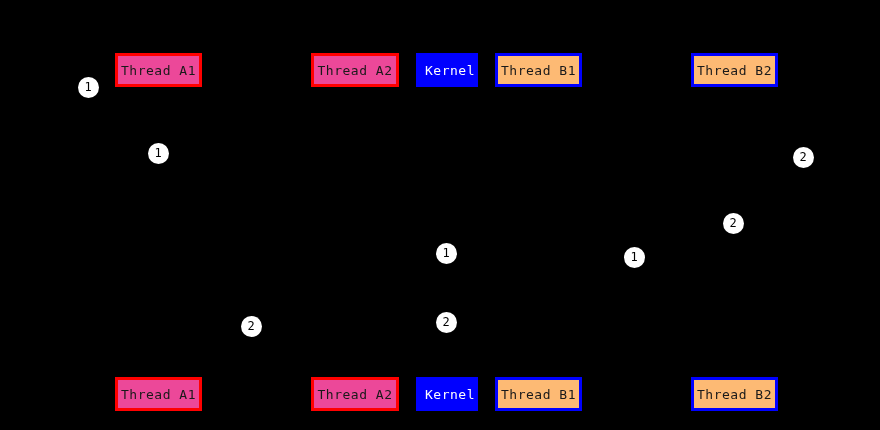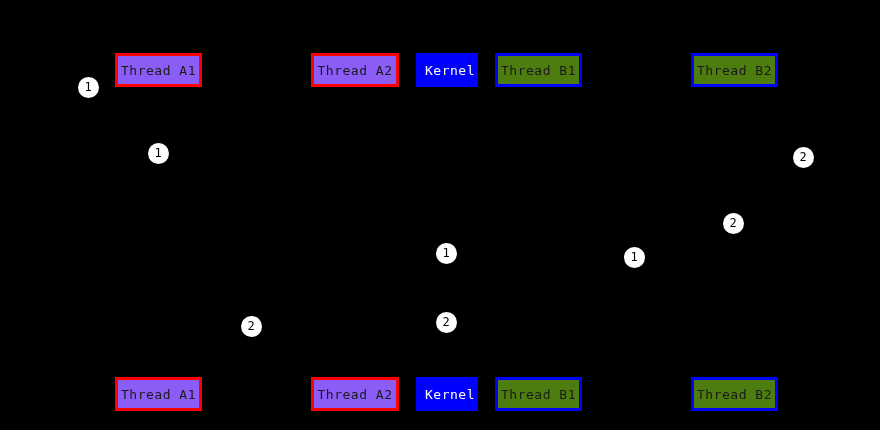--- a/index.html
+++ b/index.html
@@ -27,26 +27,26 @@
     height: 34px;
     border-width: 3px;
     border-style: solid;
     font-size: 13px;
     letter-spacing: 0.5px;
     white-space: nowrap;
     line-height: 1;
   }
   .participant.red {
     border-color: #ff0000;
-    background: #8b5cf6;
+    background: #ec4899;
     color: #1a1a1a;
   }
   .participant.blue {
     border-color: #0000ff;
-    background: #4d7c0f;
+    background: #fdba74;
     color: #1a1a1a;
   }
   .participant.solidblue {
     border-color: #0000ff;
     background: #0000ff;
     color: #ffffff;
     justify-content: flex-end;
   }
 
   

